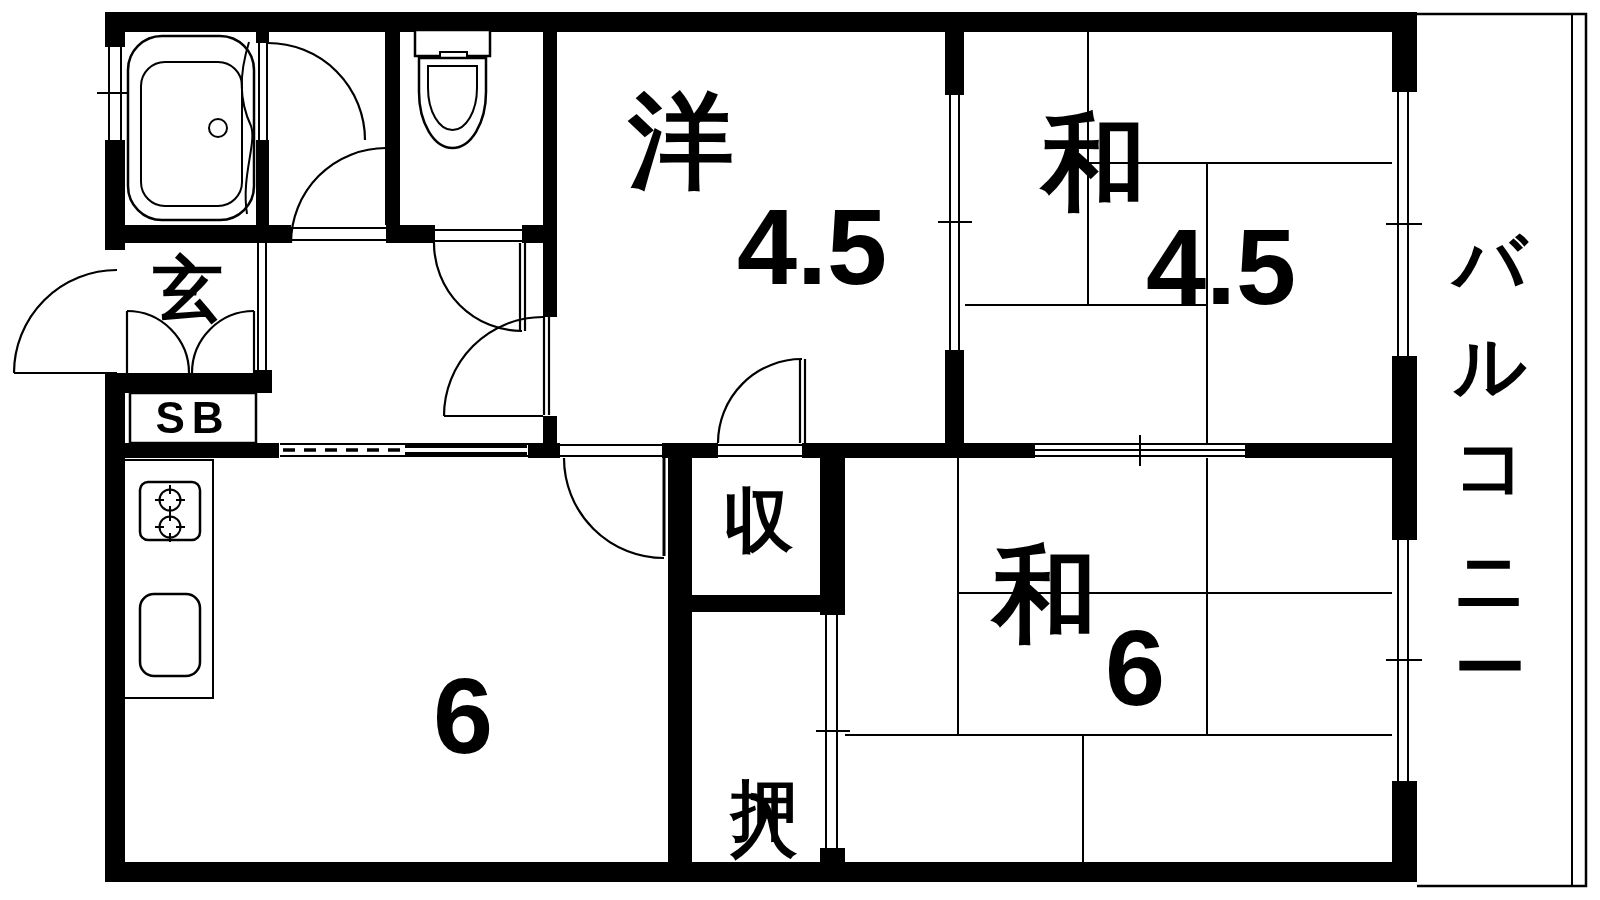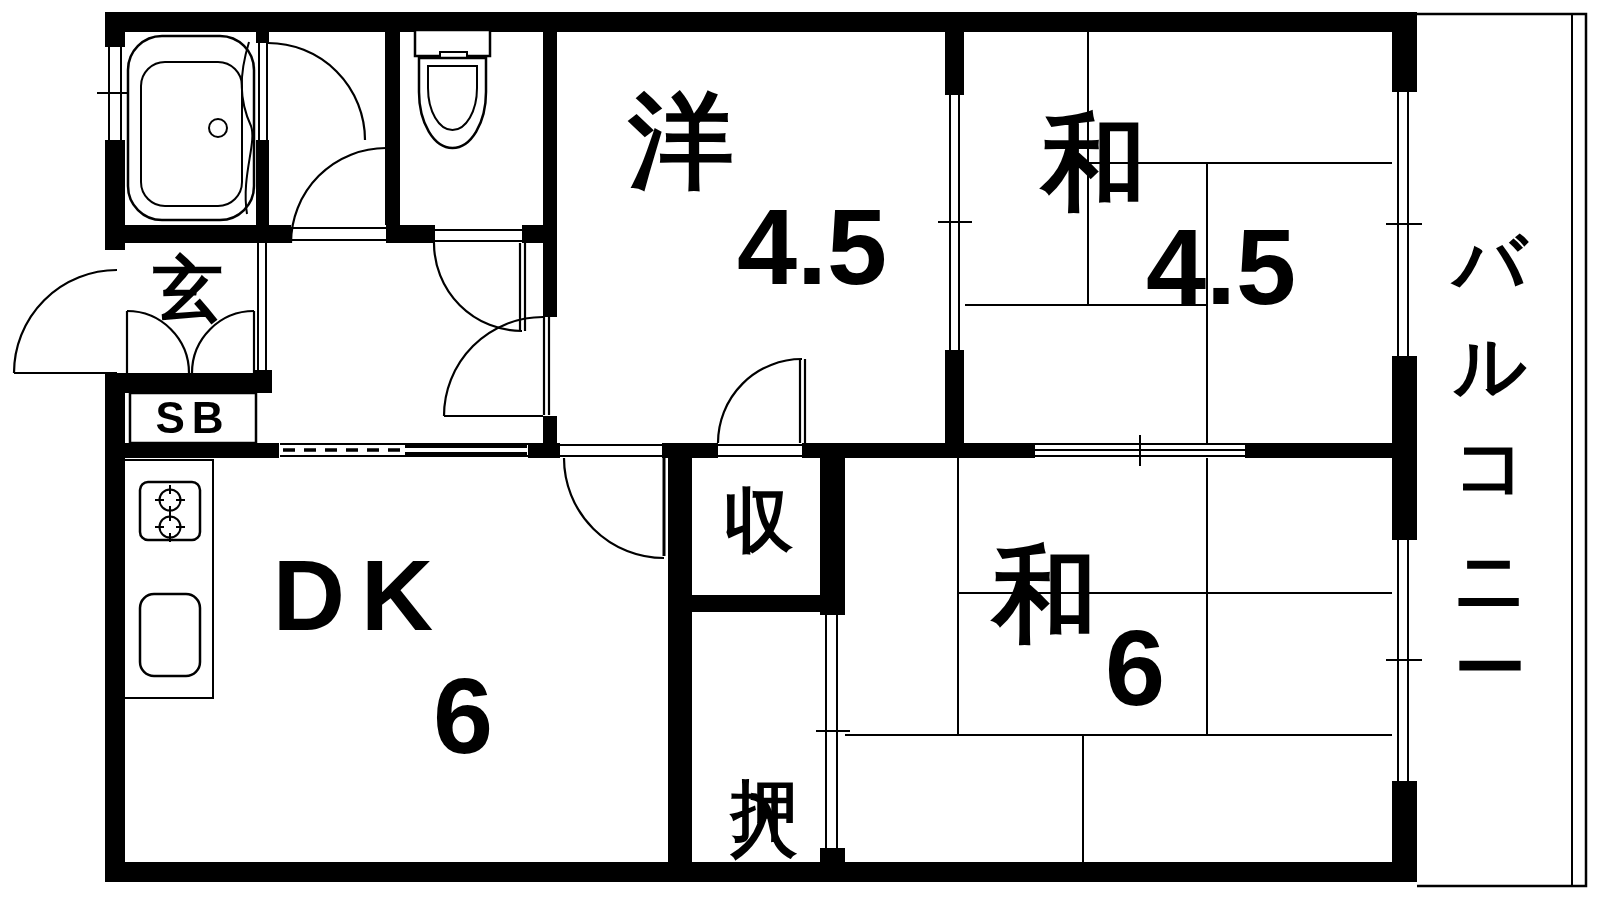--- a/index.html
+++ b/index.html
@@ -239,21 +239,20 @@
 
   <div class="lbl" style="left:681px;top:140px;font-size:105px;">洋</div>
   <div class="lbl" style="left:812px;top:247px;font-size:108px;">4.5</div>
 
   <div class="lbl" style="left:1094px;top:162px;font-size:105px;">和</div>
   <div class="lbl" style="left:1221px;top:267px;font-size:108px;">4.5</div>
 
   <div class="lbl" style="left:1045px;top:594px;font-size:105px;">和</div>
   <div class="lbl" style="left:1135px;top:668px;font-size:108px;">6</div>
 
-  <div class="lbl" style="left:361px;top:595px;font-size:100px;letter-spacing:16px;">DK</div>
   <div class="lbl" style="left:463px;top:716px;font-size:108px;">6</div>
 
   <div class="lbl" style="left:188px;top:289px;font-size:70px;">玄</div>
   <div class="lbl" style="left:193px;top:418px;font-size:44px;letter-spacing:7px;">SB</div>
 
   <div class="lbl" style="left:758px;top:521px;font-size:70px;">収</div>
   <div class="lbl vert" style="left:765px;top:737px;font-size:66px;letter-spacing:12px;">押入</div>
 
   <div class="lbl vert" style="left:1491px;top:420px;font-size:72px;letter-spacing:30px;">バルコニー</div>
 </div>

